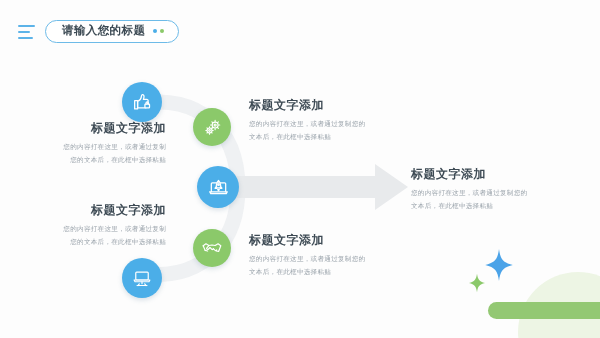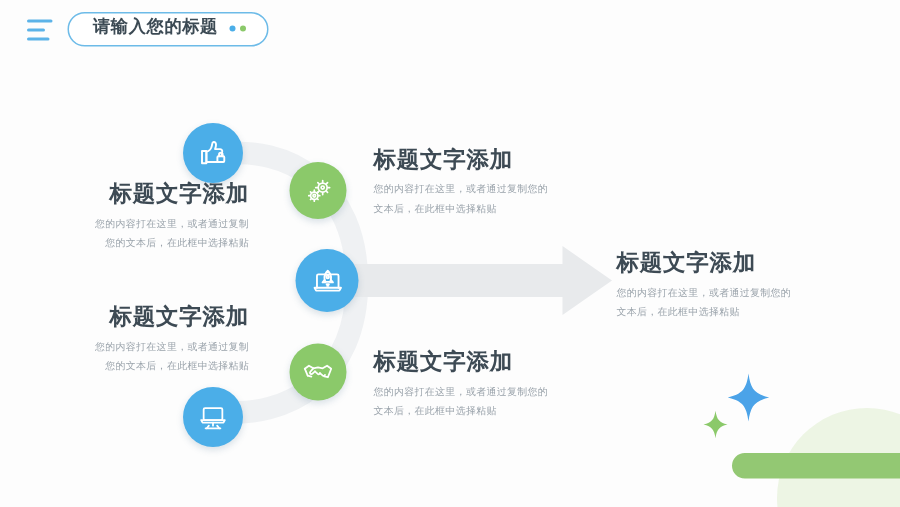--- a/index.html
+++ b/index.html
@@ -20,21 +20,21 @@
     width: 600px;
     height: 338px;
     background: #fdfdfd;
     overflow: hidden;
   }
 
   
   .header {
     position: absolute;
     left: 18px;
-    top: 8px;
+    top: 20px;
     display: flex;
     align-items: center;
     gap: 10px;
   }
   .menu-icon {
     width: 17px;
     height: 14px;
     display: flex;
     flex-direction: column;
     justify-content: space-between;
@@ -99,21 +99,21 @@
 
   .node-1 { left: 122px; top: 82px; width: 40px; height: 40px; }
   .node-2 { left: 193px; top: 108px; width: 38px; height: 38px; }
   .node-3 { left: 197px; top: 166px; width: 42px; height: 42px; }
   .node-4 { left: 193px; top: 229px; width: 38px; height: 38px; }
   .node-5 { left: 122px; top: 258px; width: 40px; height: 40px; }
 
   
   .tblock { position: absolute; }
   .tblock .t-head {
-    font-size: 15px;
+    font-size: 12px;
     font-weight: bold;
     color: #3D4A54;
     letter-spacing: 0.5px;
     margin: 0 0 7px 0;
     line-height: 1;
   }
   .tblock .t-body {
     font-size: 6.6px;
     color: #9AA3AB;
     line-height: 1.95;

